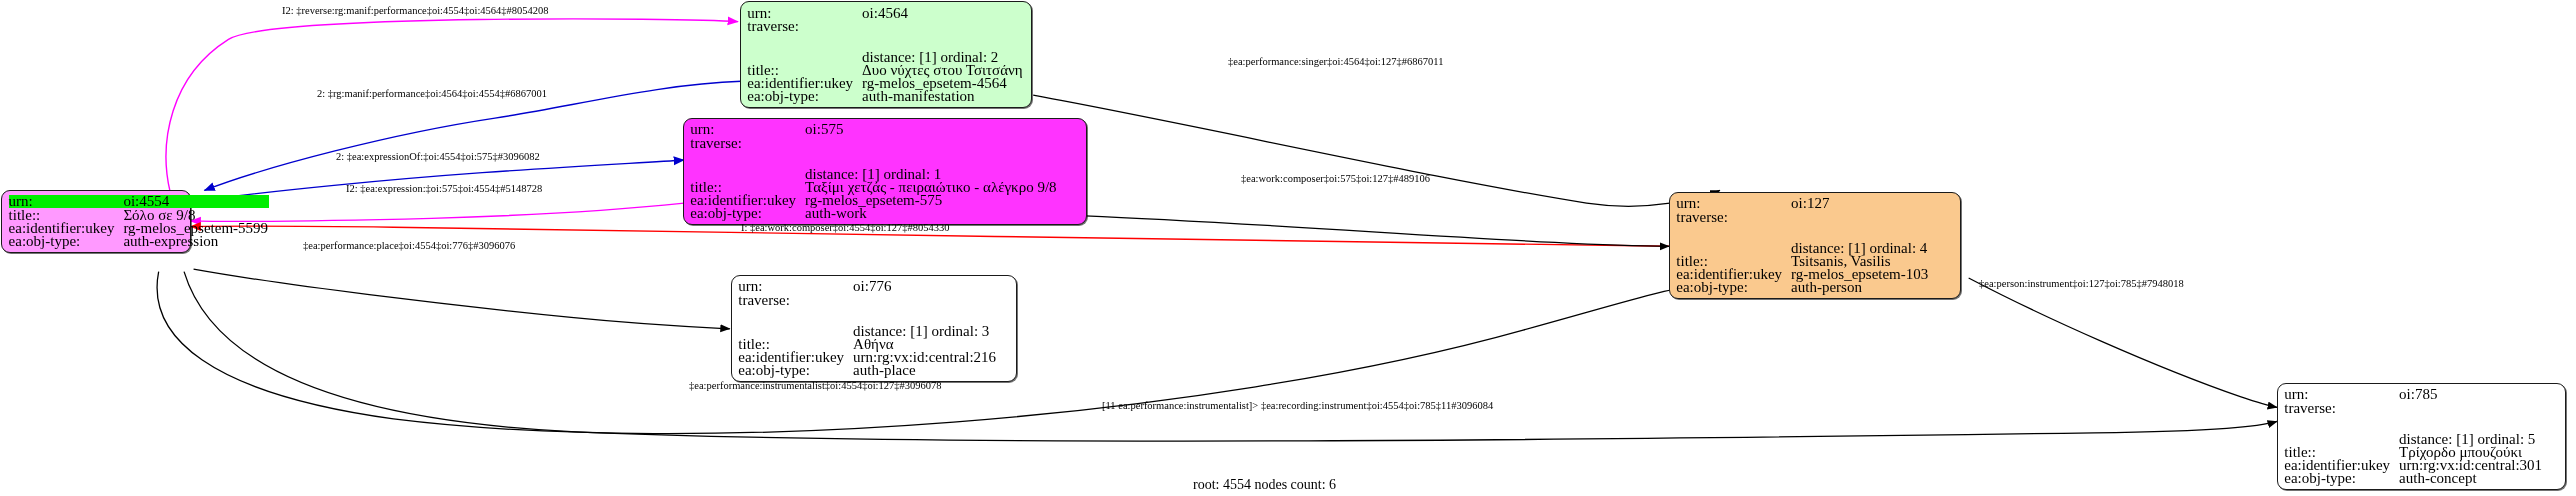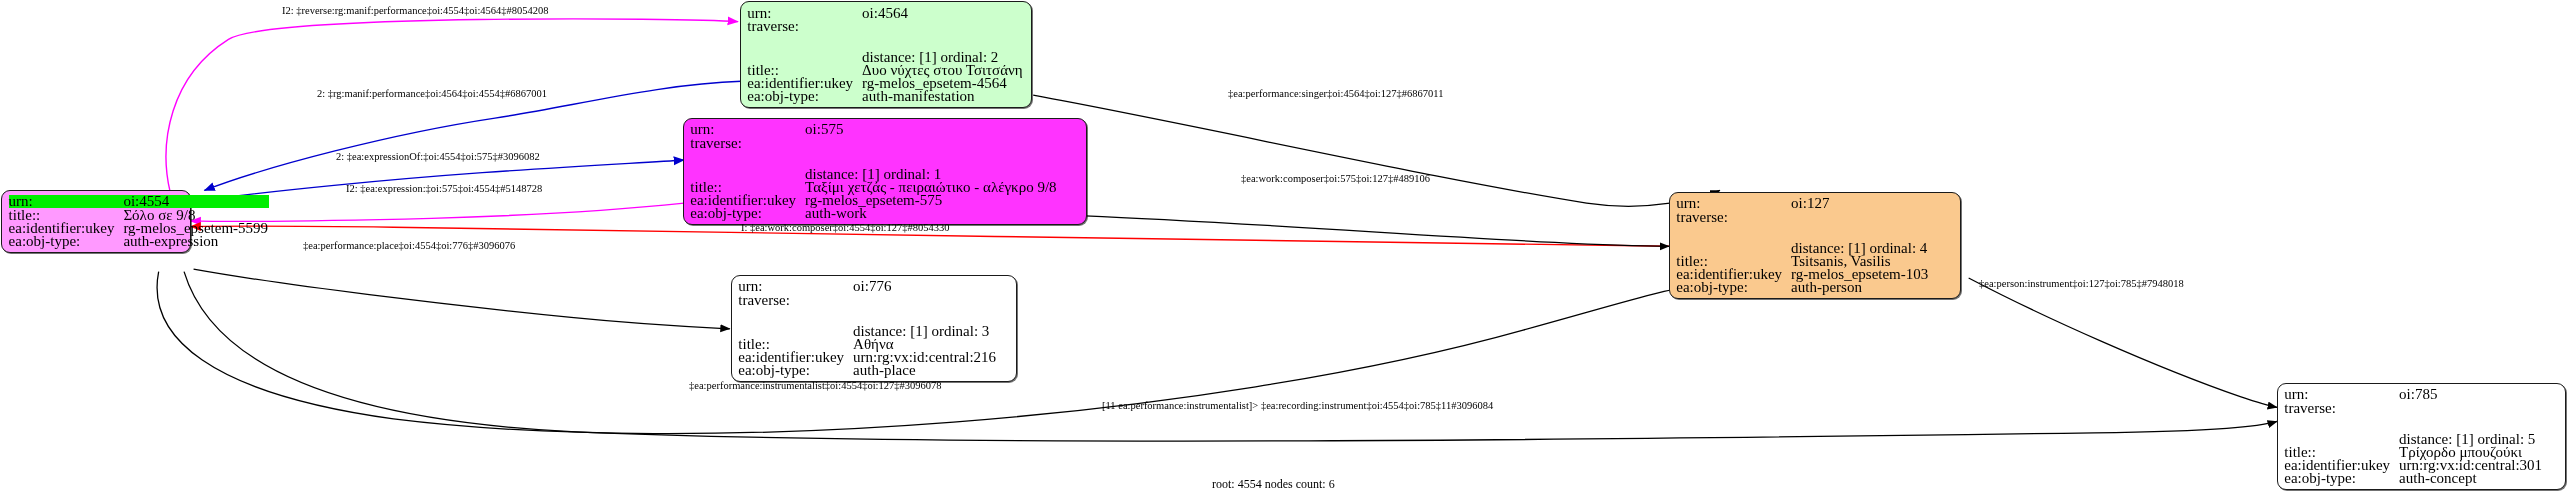--- a/index.html
+++ b/index.html
@@ -24,21 +24,21 @@
   .n-magenta{background:#ff33ff;}
   .n-violet{background:#ff99ff;}
   .n-orange{background:#fac98e;}
   .n-white{background:#ffffff;}
 
   .hl{background:#00ee00;}
   .hl td{padding:0.6px 0;}
 
   .elabel{position:absolute;font-size:10.5px;line-height:12px;white-space:nowrap;
           color:#000;}
-  .footer{position:absolute;font-size:12px;white-space:nowrap;color:#000;margin-left:19px;}
+  .footer{position:absolute;font-size:14px;white-space:nowrap;color:#000;}
 </style>
 </head>
 <body>
 
 <div id="canvas">
 
   <svg class="edges" viewBox="0 0 4059 783" xmlns="http://www.w3.org/2000/svg">
     <defs>
       <marker id="ar-m" markerWidth="9" markerHeight="9" refX="7.5" refY="3.2" orient="auto" markerUnits="strokeWidth">
         <path d="M0,0 L8,3.2 L0,6.4 z" fill="#ff00ff"></path>
@@ -258,21 +258,21 @@
       </tr>
     </tbody>
       </table>
   </div>
 
   <div class="elabel" style="left:282px;top:5px;">I2: ‡reverse:rg:manif:performance‡oi:4554‡oi:4564‡#8054208</div>
   <div class="elabel" style="left:317px;top:88px;">2: ‡rg:manif:performance‡oi:4564‡oi:4554‡#6867001</div>
   <div class="elabel" style="left:336px;top:151px;">2: ‡ea:expressionOf:‡oi:4554‡oi:575‡#3096082</div>
   <div class="elabel" style="left:346px;top:183px;">I2: ‡ea:expression:‡oi:575‡oi:4554‡#5148728</div>
   <div class="elabel" style="left:741px;top:222px;">I: ‡ea:work:composer‡oi:4554‡oi:127‡#8054330</div>
-  <div class="elabel" style="left:1228px;top:56px;margin-top:32px;">‡ea:performance:singer‡oi:4564‡oi:127‡#6867011</div>
+  <div class="elabel" style="left:1228px;top:56px;">‡ea:performance:singer‡oi:4564‡oi:127‡#6867011</div>
   <div class="elabel" style="left:1241px;top:173px;">‡ea:work:composer‡oi:575‡oi:127‡#489106</div>
   <div class="elabel" style="left:303px;top:240px;">‡ea:performance:place‡oi:4554‡oi:776‡#3096076</div>
   <div class="elabel" style="left:689px;top:380px;text-align:right;">‡ea:performance:instrumentalist‡oi:4554‡oi:127‡#3096078</div>
   <div class="elabel" style="left:1090px;top:400px;margin-left:12px;">[11 ea:performance:instrumentalist]&gt; ‡ea:recording:instrument‡oi:4554‡oi:785‡11#3096084</div>
   <div class="elabel" style="left:1979px;top:278px;">‡ea:person:instrument‡oi:127‡oi:785‡#7948018</div>
 
   <div class="footer" style="left:1193px;top:477px;">root: 4554 nodes count: 6</div>
 </div>
 
 

